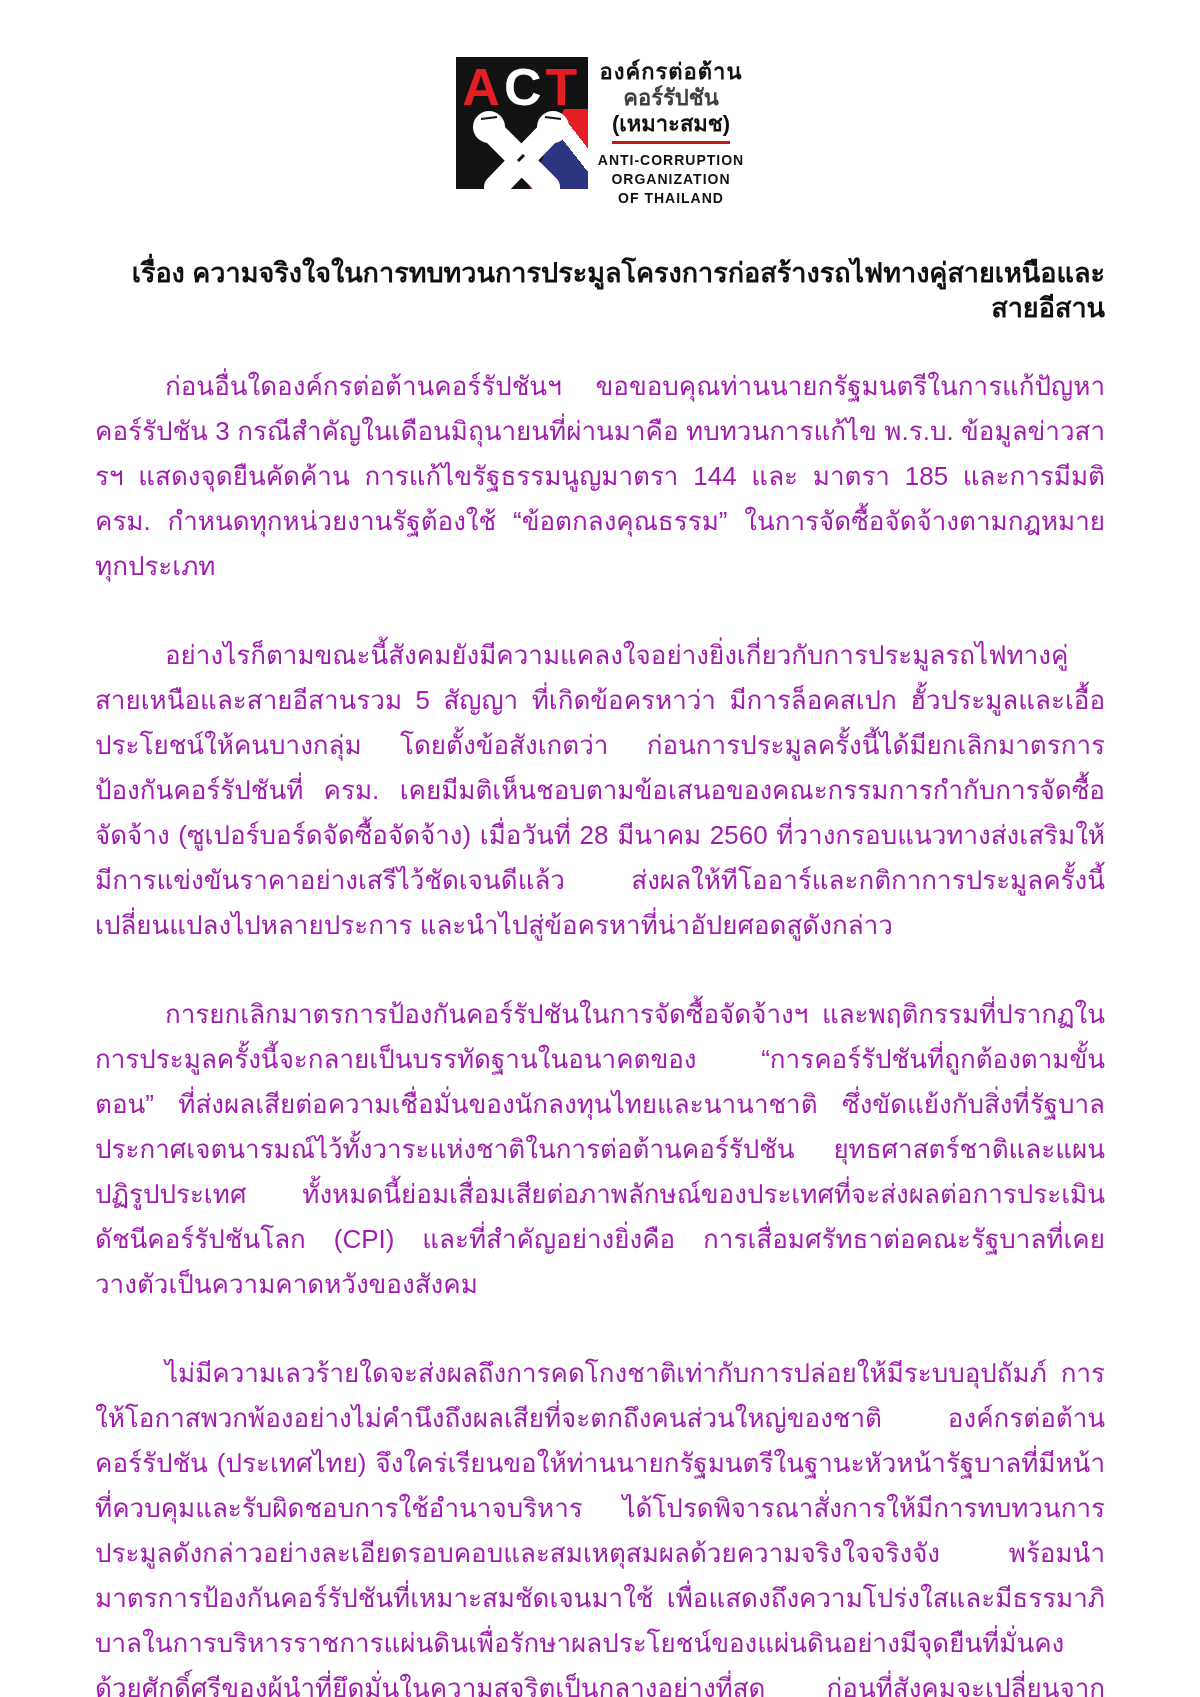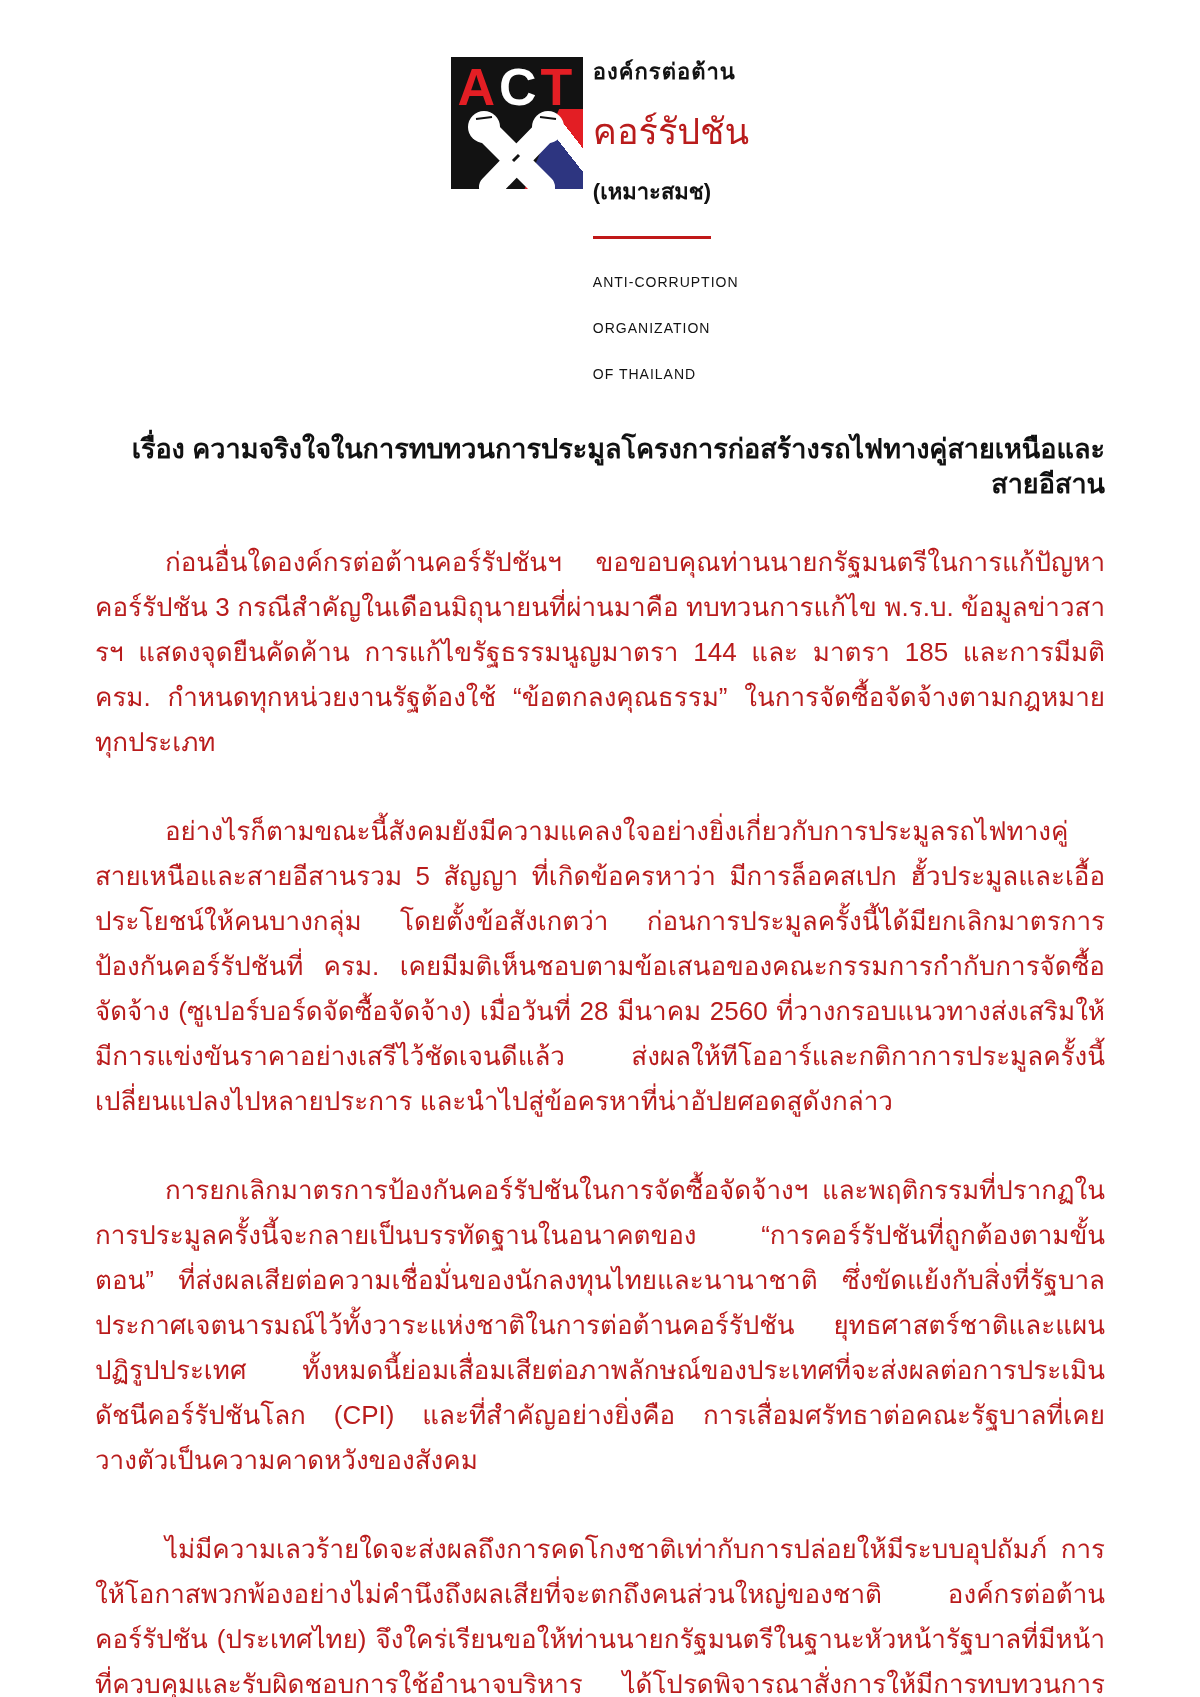--- a/index.html
+++ b/index.html
@@ -65,35 +65,34 @@
   .logo-fists {
     position: absolute;
     left: 0;
     top: 0;
     width: 100%;
     height: 100%;
   }
   .logo-text {
     display: flex;
     flex-direction: column;
-    align-items: flex-start;
+    align-items: center;
     padding-top: 4px;
     line-height: 1.0;
-    gap: 27px;
   }
   .logo-thai-1 { font-size: 22px; font-weight: bold; color: #121212; letter-spacing: 1px; }
-  .logo-thai-2 { font-size: 36px; font-weight: normal; color: #b91c1c; margin-top: 4px; }
+  .logo-thai-2 { font-size: 22px; font-weight: bold; color: #404040; margin-top: 4px; }
   .logo-thai-3 { font-size: 22px; font-weight: bold; color: #121212; margin-top: 4px; }
   .logo-underline {
     width: 118px;
     height: 3px;
     background: #c01818;
     margin: 6px 0 7px 0;
   }
-  .logo-eng { font-size: 14px; font-weight: normal; color: #121212; letter-spacing: 1px; line-height: 1.35; }
+  .logo-eng { font-size: 14px; font-weight: bold; color: #121212; letter-spacing: 1px; line-height: 1.35; }
   
   .doc-title {
     text-align: center;
     font-weight: bold;
     font-size: 27px;
     margin: 0 0 27px 0;
     line-height: 1.3;
   }
   .doc-subject {
     text-align: right;
@@ -102,21 +101,21 @@
     margin: 0 0 38px 0;
     line-height: 1.3;
   }
   
   .body-paragraph {
     font-size: 26px;
     line-height: 45px;
     text-align: justify;
     text-indent: 70px;
     margin: 0 0 44px 0;
-    color: #b91c1c;
+    color: #a21caf;
   }
 </style>
 </head>
 <body>
 
 <div class="page">
 
   <div class="logo-row">
     <div class="logo-box">
       <div class="logo-act">

